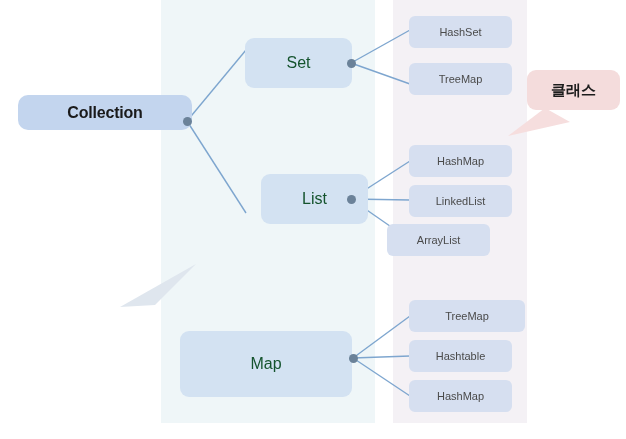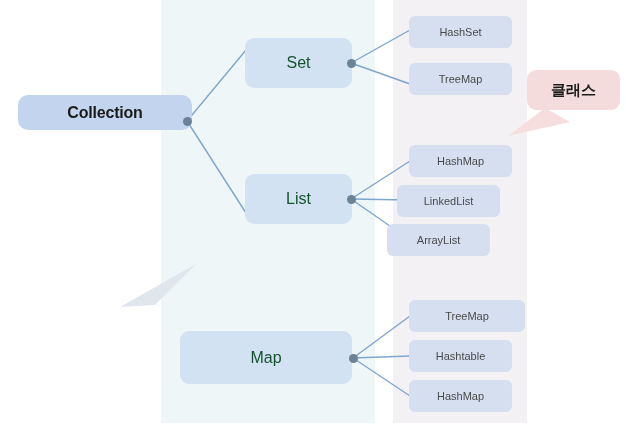--- a/index.html
+++ b/index.html
@@ -128,41 +128,41 @@
   <div class="node node-root" style="left:18px; top:95px; width:174px; height:35px;">
     <span>Collection</span>
   </div>
   <div class="dot" style="left:183px; top:117px;"></div>
 
   <div class="node node-iface" style="left:245px; top:38px; width:107px; height:50px;">
     <span>Set</span>
   </div>
   <div class="dot" style="left:347px; top:59px;"></div>
 
-  <div class="node node-iface" style="left:245px; top:174px; width:107px; height:50px;">
+  <div class="node node-iface" style="left:261px; top:174px; width:107px; height:50px;">
     <span>List</span>
   </div>
   <div class="dot" style="left:347px; top:195px;"></div>
 
-  <div class="node node-iface" style="left:180px; top:331px; width:172px; height:53px;">
+  <div class="node node-iface" style="left:180px; top:331px; width:172px; height:66px;">
     <span>Map</span>
   </div>
   <div class="dot" style="left:349px; top:354px;"></div>
 
   <div class="node node-leaf" style="left:409px; top:16px; width:103px; height:32px;">
     <span>HashSet</span>
   </div>
   <div class="node node-leaf" style="left:409px; top:63px; width:103px; height:32px;">
     <span>TreeMap</span>
   </div>
 
   <div class="node node-leaf" style="left:409px; top:145px; width:103px; height:32px;">
     <span>HashMap</span>
   </div>
-  <div class="node node-leaf" style="left:397px; top:185px; width:103px; height:32px;">
+  <div class="node node-leaf" style="left:409px; top:185px; width:103px; height:32px;">
     <span>LinkedList</span>
   </div>
   <div class="node node-leaf" style="left:387px; top:224px; width:103px; height:32px;">
     <span>ArrayList</span>
   </div>
 
   <div class="node node-leaf" style="left:409px; top:300px; width:116px; height:32px;">
     <span>TreeMap</span>
   </div>
   <div class="node node-leaf" style="left:409px; top:380px; width:103px; height:32px;">

